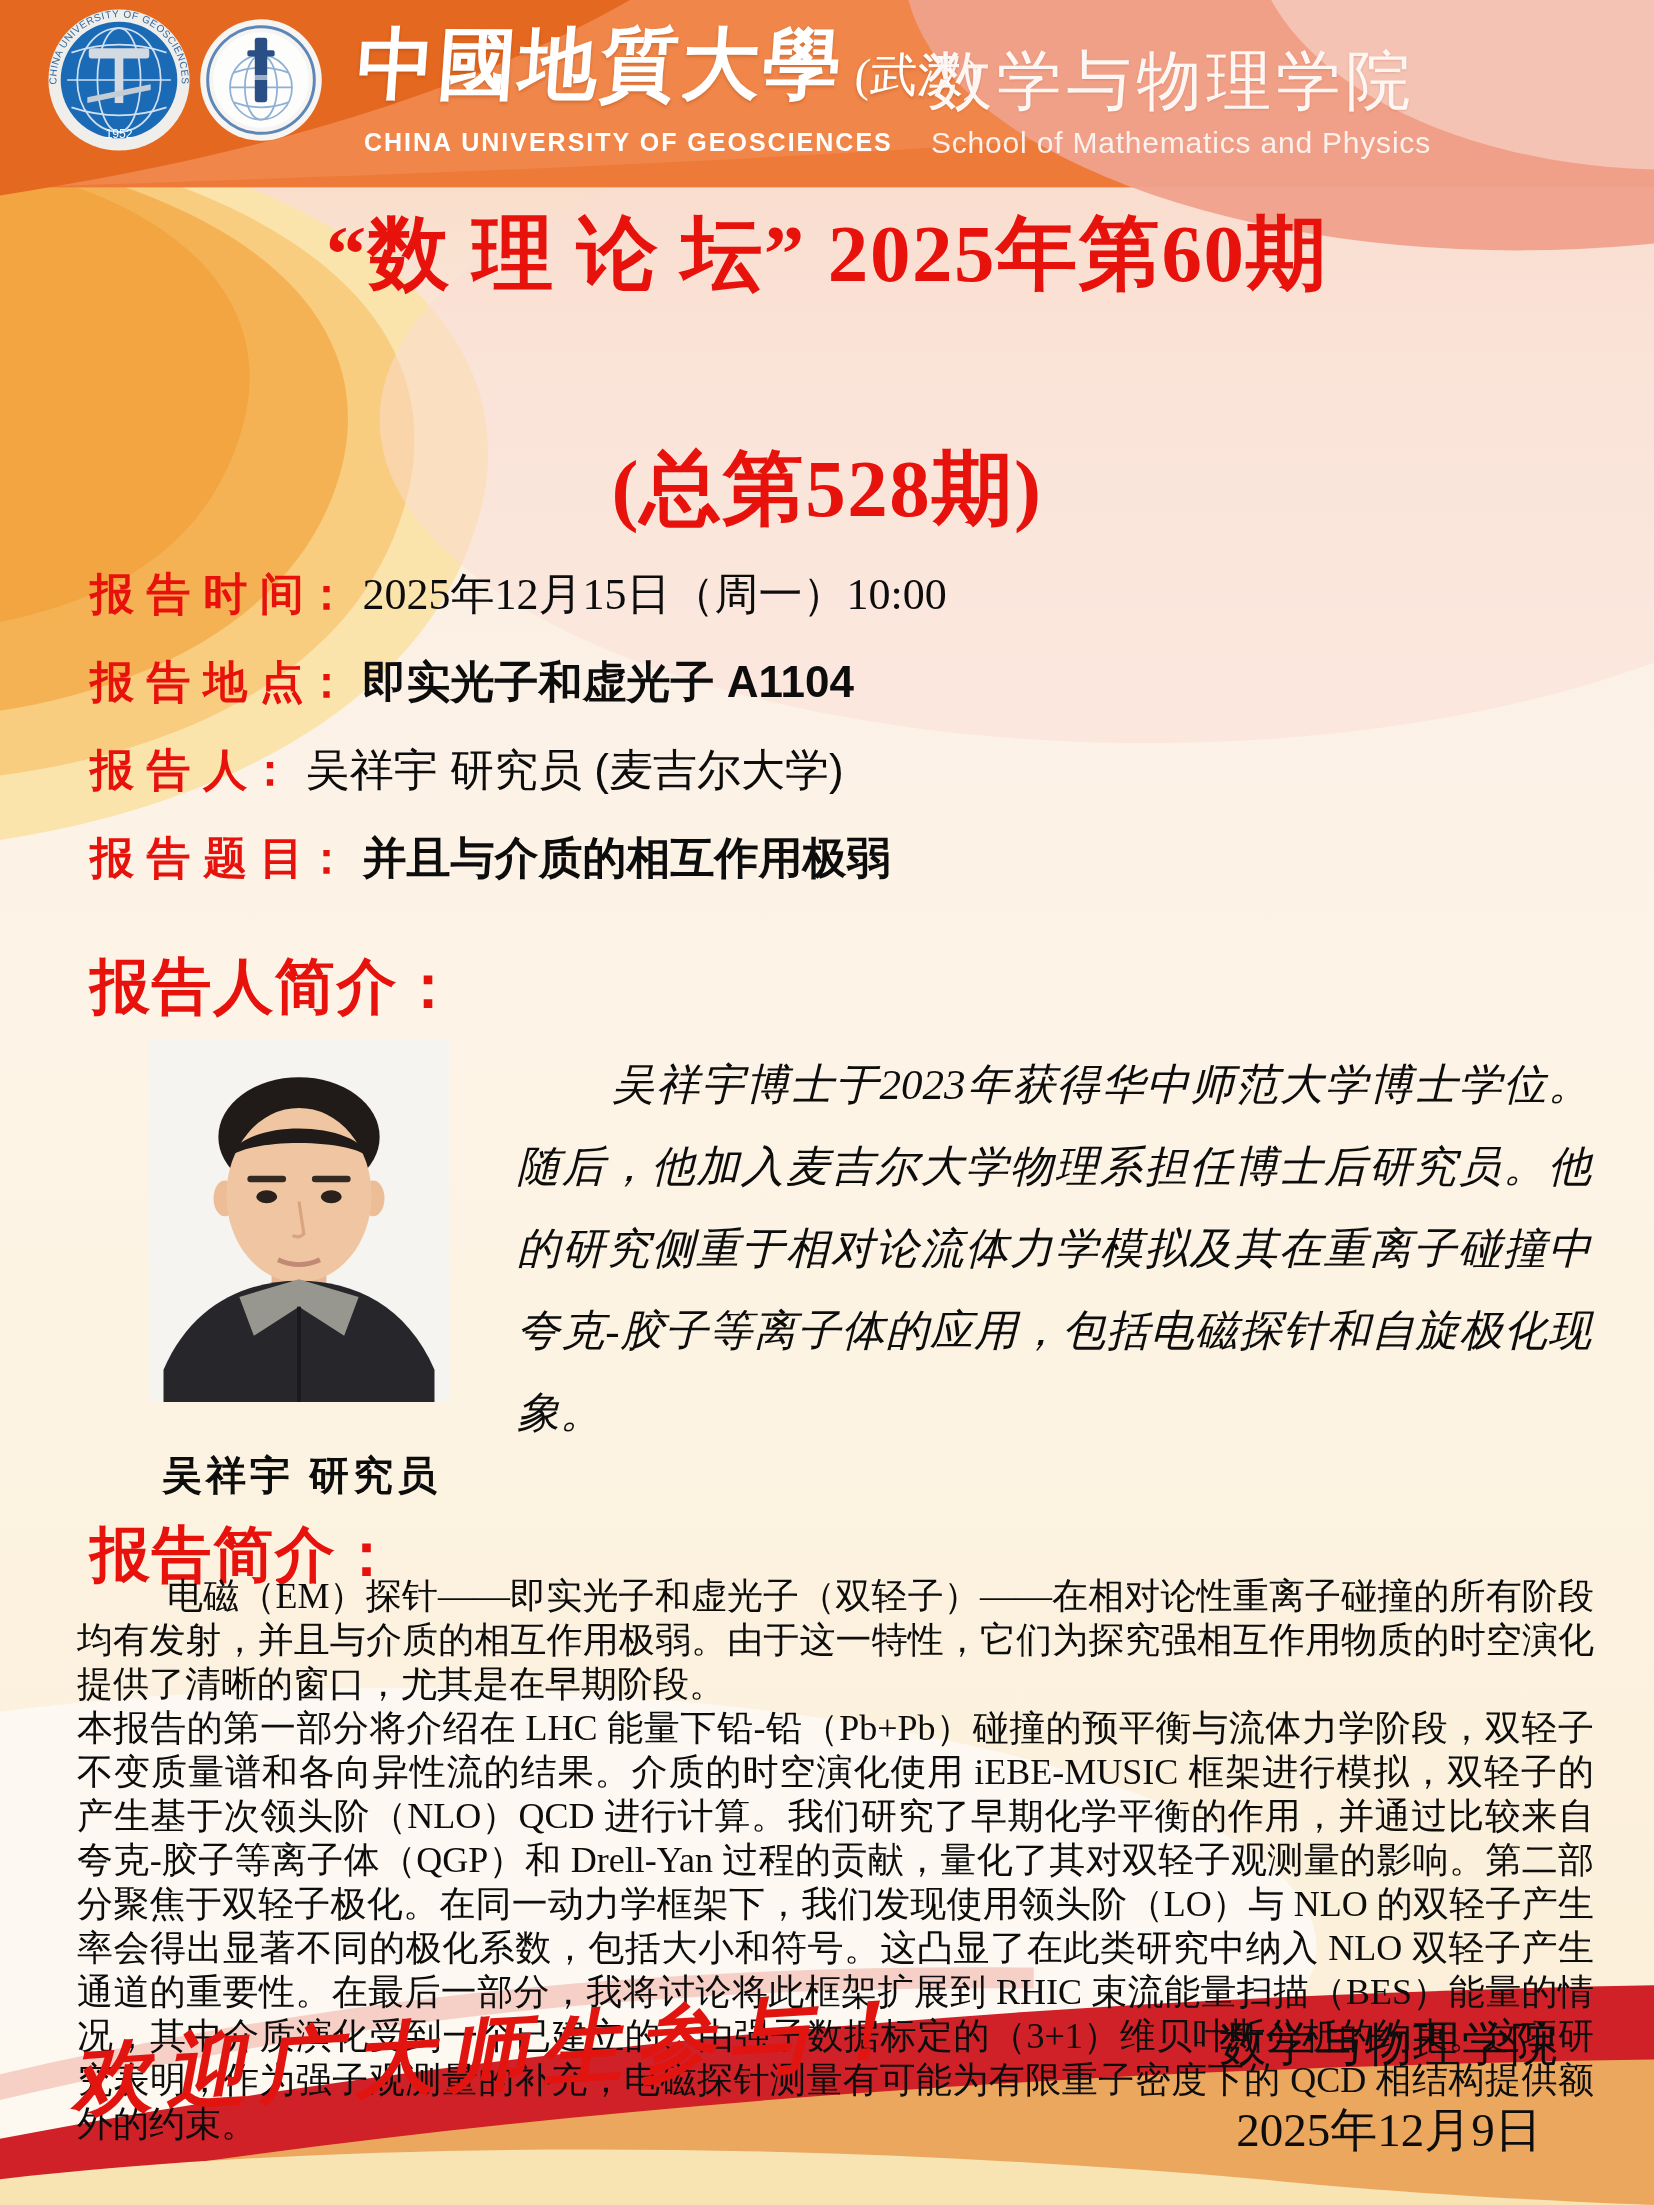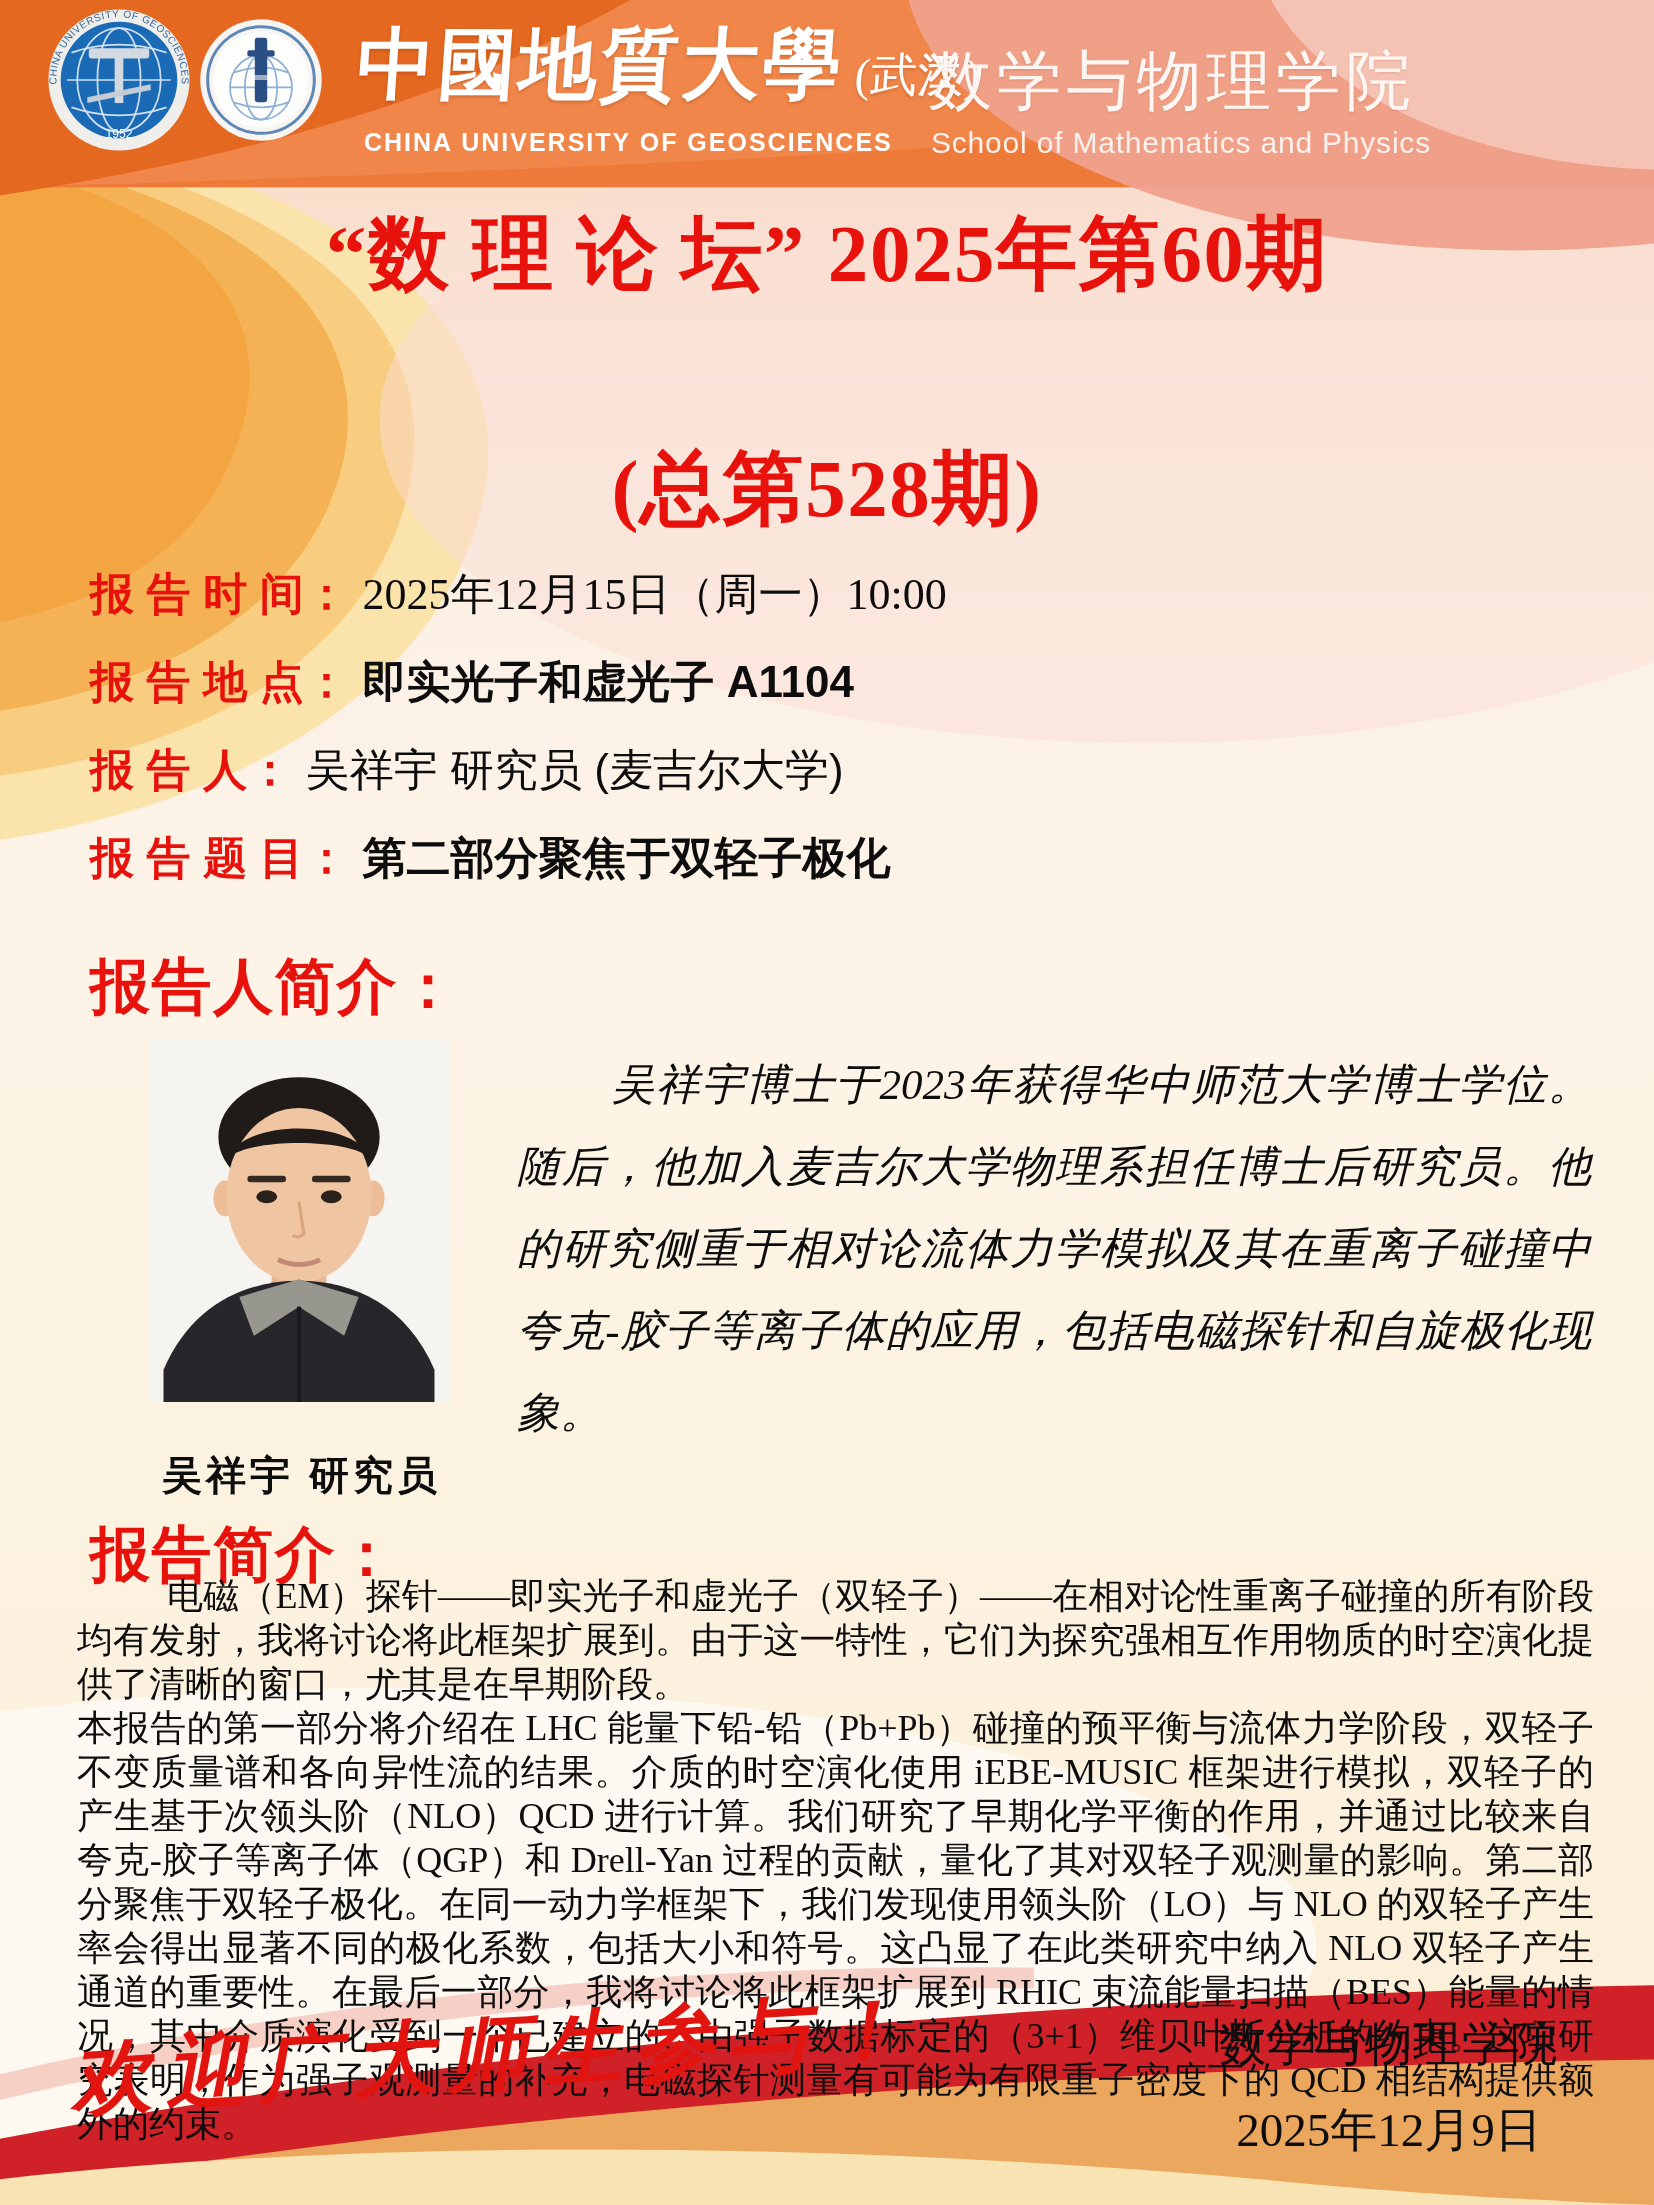--- a/index.html
+++ b/index.html
@@ -204,21 +204,21 @@
       <div class="drow">
         <span class="dlabel">报 告 地 点：</span>
         <span class="dvalue v-semibold">即实光子和虚光子 A1104</span>
       </div>
       <div class="drow">
         <span class="dlabel">报 告 人：</span>
         <span class="dvalue">吴祥宇 研究员 (麦吉尔大学)</span>
       </div>
       <div class="drow">
         <span class="dlabel">报 告 题 目：</span>
-        <span class="dvalue v-bold">第二部分聚焦于双轻子极化</span>
+        <span class="dvalue v-bold">并且与介质的相互作用极弱</span>
       </div>
     </div>
 
     <div class="sec-heading h-speaker">报告人简介：</div>
 
     <div class="photo">
       <svg viewBox="0 0 372 448" preserveAspectRatio="none">
         <rect width="372" height="448" fill="#f6f4f0"></rect>
         <ellipse cx="186" cy="120" rx="100" ry="74" fill="#201b18"></ellipse>
         <rect x="152" y="244" width="68" height="76" fill="#e9b691"></rect>
@@ -236,21 +236,21 @@
         <path d="M112,318 L186,296 L260,318 L242,366 L186,330 L130,366 Z" fill="#97968f"></path>
         <line x1="186" y1="330" x2="186" y2="448" stroke="#1a1a1e" stroke-width="5"></line>
       </svg>
     </div>
     <div class="photo-caption">吴祥宇  研究员</div>
 
     <p class="bio">吴祥宇博士于2023年获得华中师范大学博士学位。随后，他加入麦吉尔大学物理系担任博士后研究员。他的研究侧重于相对论流体力学模拟及其在重离子碰撞中夸克-胶子等离子体的应用，包括电磁探针和自旋极化现象。</p>
 
     <div class="sec-heading h-abstract">报告简介：</div>
     <div class="abstract">
-      <p class="p1">电磁（EM）探针——即实光子和虚光子（双轻子）——在相对论性重离子碰撞的所有阶段均有发射，我将讨论将此框架扩展到。由于这一特性，它们为探究强相互作用物质的时空演化提供了清晰的窗口，尤其是在早期阶段。</p>
+      <p class="p1">电磁（EM）探针——即实光子和虚光子（双轻子）——在相对论性重离子碰撞的所有阶段均有发射，并且与介质的相互作用极弱。由于这一特性，它们为探究强相互作用物质的时空演化提供了清晰的窗口，尤其是在早期阶段。</p>
       <p class="p2">本报告的第一部分将介绍在 LHC 能量下铅-铅（Pb+Pb）碰撞的预平衡与流体力学阶段，双轻子不变质量谱和各向异性流的结果。介质的时空演化使用 iEBE-MUSIC 框架进行模拟，双轻子的产生基于次领头阶（NLO）QCD 进行计算。我们研究了早期化学平衡的作用，并通过比较来自夸克-胶子等离子体（QGP）和 Drell-Yan 过程的贡献，量化了其对双轻子观测量的影响。第二部分聚焦于双轻子极化。在同一动力学框架下，我们发现使用领头阶（LO）与 NLO 的双轻子产生率会得出显著不同的极化系数，包括大小和符号。这凸显了在此类研究中纳入 NLO 双轻子产生通道的重要性。在最后一部分，我将讨论将此框架扩展到 RHIC 束流能量扫描（BES）能量的情况，其中介质演化受到一个已建立的、由强子数据标定的（3+1）维贝叶斯分析的约束。这项研究表明，作为强子观测量的补充，电磁探针测量有可能为有限重子密度下的 QCD 相结构提供额外的约束。</p>
     </div>
 
     <div class="welcome">欢迎广大师生参与！</div>
     <div class="sign">数学与物理学院</div>
     <div class="fdate">2025年12月9日</div>
 
   </div>
 </div>
 

